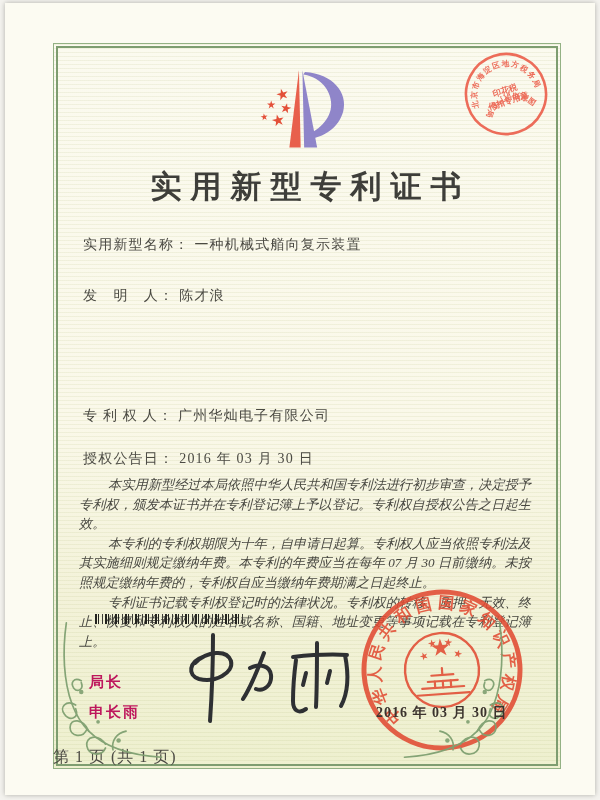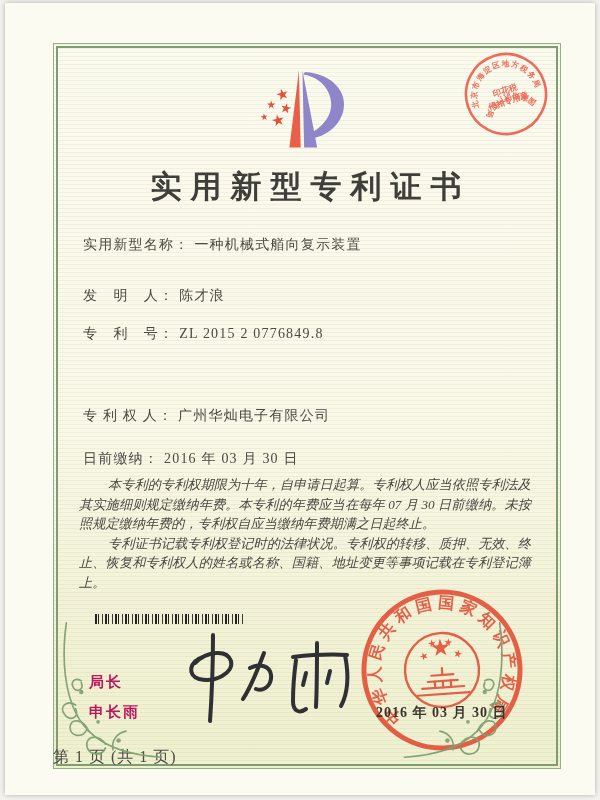--- a/index.html
+++ b/index.html
@@ -126,31 +126,29 @@
   </svg>
 
   <h1 class="title">实用新型专利证书</h1>
 
   <div class="field f0">
     <span class="label">实用新型名称：</span><span class="value">一种机械式艏向复示装置</span>
   </div>
   <div class="field f1">
     <span class="label">发　明　人：</span><span class="value">陈才浪</span>
   </div>
-  <div class="field f2">
-    <span class="label">专　利　号：</span><span class="value">ZL 2015 2 0776849.8</span>
-  </div>
   <div class="field f4">
     <span class="label">专 利 权 人：</span><span class="value">广州华灿电子有限公司</span>
   </div>
   <div class="field f5">
-    <span class="label">日前缴纳：</span><span class="value">2016 年 03 月 30 日</span>
+    <span class="label">授权公告日：</span><span class="value">2016 年 03 月 30 日</span>
   </div>
 
   <div class="paras">
+    <p>本实用新型经过本局依照中华人民共和国专利法进行初步审查，决定授予专利权，颁发本证书并在专利登记簿上予以登记。专利权自授权公告之日起生效。</p>
     <p>本专利的专利权期限为十年，自申请日起算。专利权人应当依照专利法及其实施细则规定缴纳年费。本专利的年费应当在每年 07 月 30 日前缴纳。未按照规定缴纳年费的，专利权自应当缴纳年费期满之日起终止。</p>
     <p>专利证书记载专利权登记时的法律状况。专利权的转移、质押、无效、终止、恢复和专利权人的姓名或名称、国籍、地址变更等事项记载在专利登记簿上。</p>
   </div>
 
   <div class="barcode"></div>
 
   <div class="director">
     <div>局长</div>
     <div>申长雨</div>
   </div>

